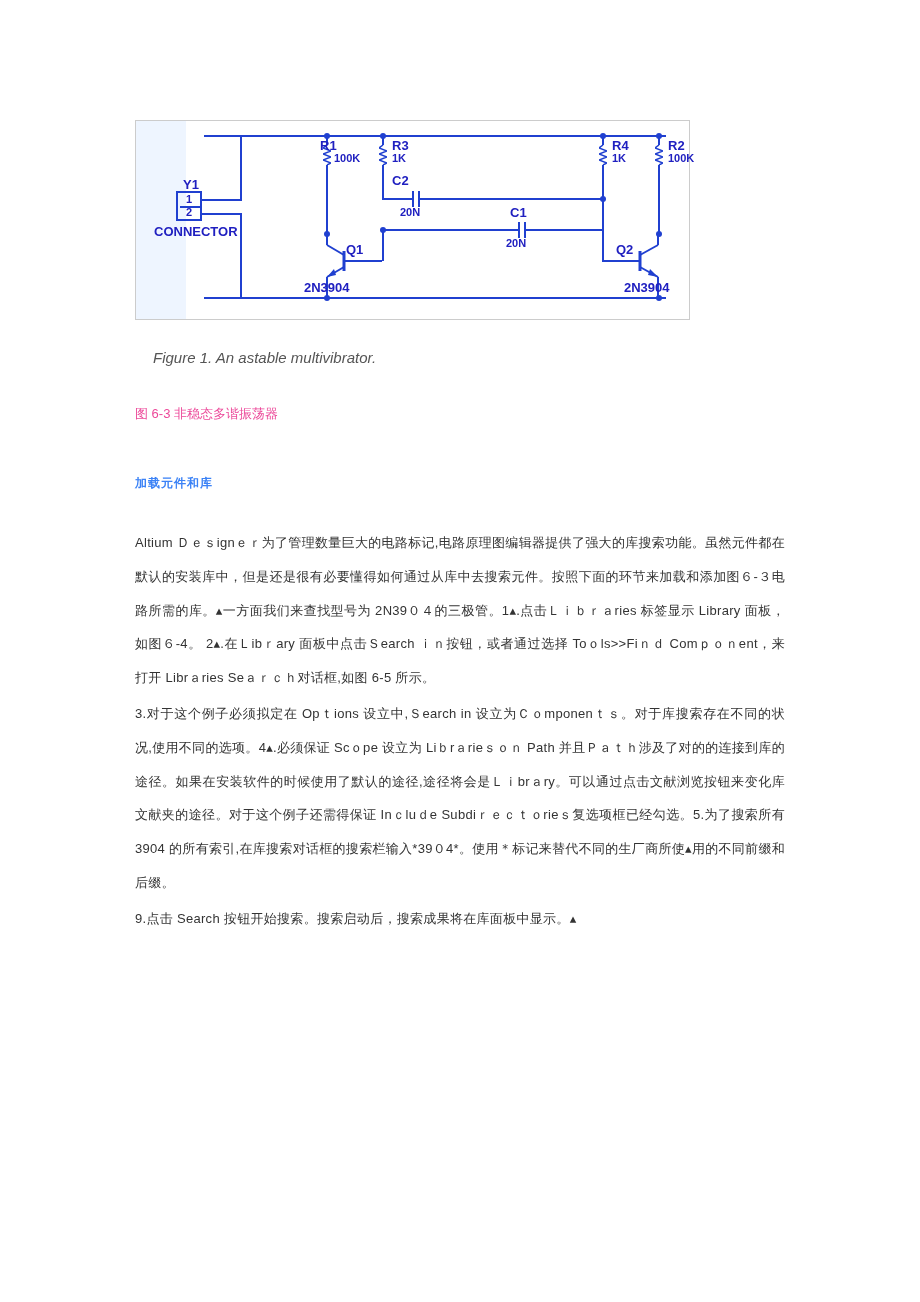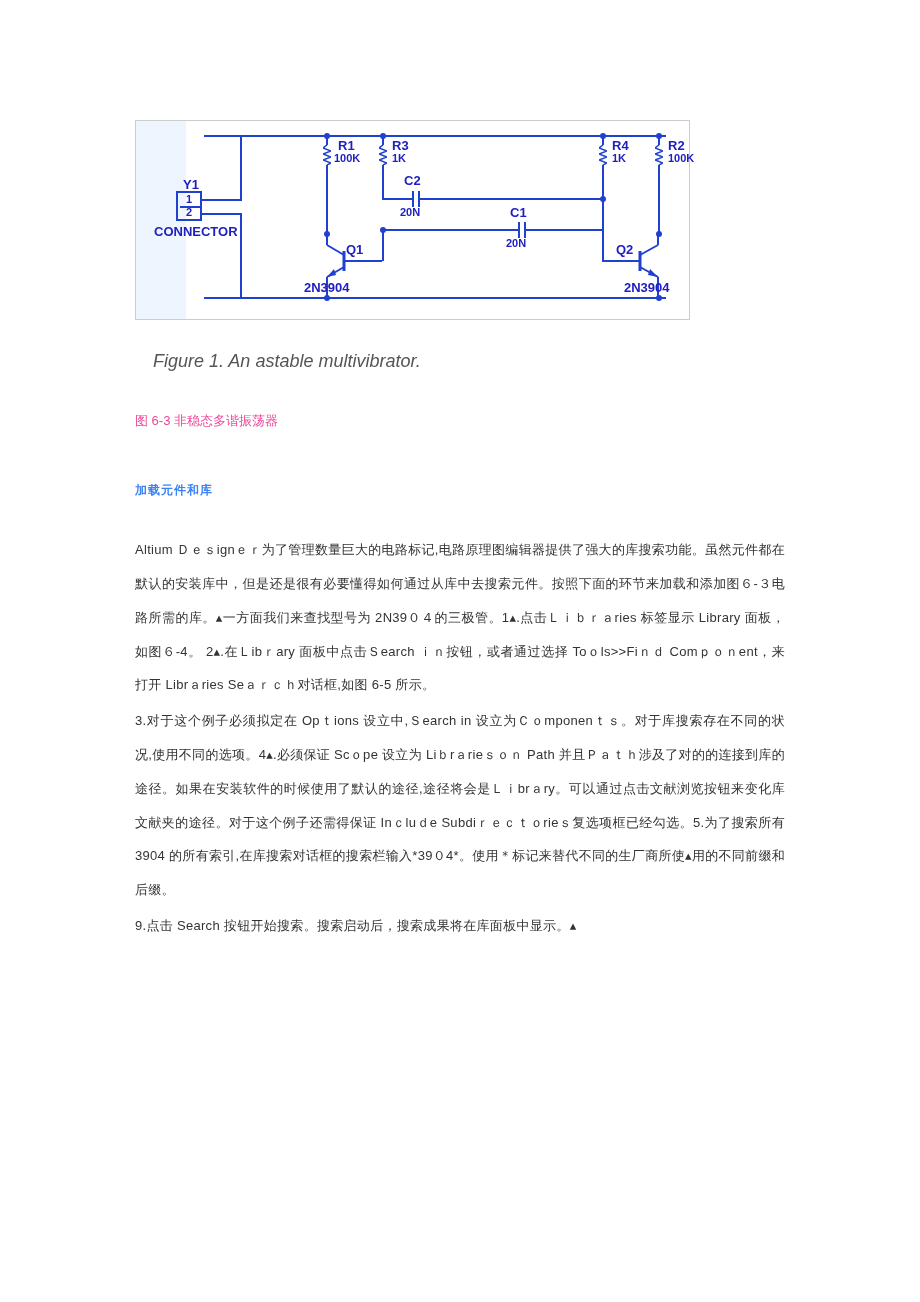--- a/index.html
+++ b/index.html
@@ -32,21 +32,21 @@
       color: #2020c0;
       font-size: 13px;
       line-height: 1;
     }
     .schematic-wire {
       position: absolute;
       background: #2040d0;
     }
     .figure-caption-en {
       font-style: italic;
-      font-size: 18px;
+      font-size: 15px;
       color: #555555;
       margin-bottom: 22px;
       padding-left: 18px;
     }
     .figure-caption-cn {
       font-size: 13px;
       color: #ec4899;
       margin-bottom: 40px;
     }
     .section-heading {
@@ -95,21 +95,21 @@
   <div class="schematic-wire" style="left:104px; top:14px; width:2px; height:66px;"></div>
   <div class="schematic-wire" style="left:66px; top:92px; width:40px; height:2px;"></div>
   <div class="schematic-wire" style="left:104px; top:92px; width:2px; height:86px;"></div>
 
   <div class="schematic-wire" style="left:190px; top:14px; width:2px; height:10px;"></div>
   <div class="resistor" style="left:187px; top:24px;">
     <svg viewBox="0 0 8 20">
         <polyline points="4,0 0,3 8,6 0,9 8,12 0,15 8,18 4,20" fill="none" stroke="#2040d0" stroke-width="1.5"></polyline>
       </svg>
   </div>
-  <div class="schematic-label" style="left:202px; top:18px;">R1</div>
+  <div class="schematic-label" style="left:184px; top:18px;">R1</div>
   <div class="schematic-label" style="left:198px; top:32px; font-size:11px;">100K</div>
 
   <div class="schematic-wire" style="left:246px; top:14px; width:2px; height:10px;"></div>
   <div class="resistor" style="left:243px; top:24px;">
     <svg viewBox="0 0 8 20">
         <polyline points="4,0 0,3 8,6 0,9 8,12 0,15 8,18 4,20" fill="none" stroke="#2040d0" stroke-width="1.5"></polyline>
       </svg>
   </div>
   <div class="schematic-label" style="left:256px; top:18px;text-align:center;">R3</div>
   <div class="schematic-label" style="left:256px; top:32px; font-size:11px;">1K</div>
@@ -134,21 +134,21 @@
 
   <div class="schematic-wire" style="left:190px; top:44px; width:2px; height:68px;"></div>
   <div class="schematic-wire" style="left:246px; top:44px; width:2px; height:34px;"></div>
   <div class="schematic-wire" style="left:466px; top:44px; width:2px; height:65px;"></div>
   <div class="schematic-wire" style="left:522px; top:44px; width:2px; height:68px;"></div>
 
   <div class="schematic-wire" style="left:246px; top:77px; width:30px; height:2px;"></div>
   <div class="schematic-wire" style="left:276px; top:70px; width:2px; height:16px;"></div>
   <div class="schematic-wire" style="left:282px; top:70px; width:2px; height:16px;"></div>
   <div class="schematic-wire" style="left:284px; top:77px; width:184px; height:2px;"></div>
-  <div class="schematic-label" style="left:268px; top:53px;">C2</div>
+  <div class="schematic-label" style="left:256px; top:53px;">C2</div>
   <div class="schematic-label" style="left:264px; top:86px; font-size:11px;">20N</div>
 
   <div class="schematic-wire" style="left:246px; top:108px; width:136px; height:2px;"></div>
   <div class="schematic-wire" style="left:382px; top:101px; width:2px; height:16px;"></div>
   <div class="schematic-wire" style="left:388px; top:101px; width:2px; height:16px;"></div>
   <div class="schematic-wire" style="left:390px; top:108px; width:78px; height:2px;"></div>
   <div class="schematic-label" style="left:374px; top:85px;">C1</div>
   <div class="schematic-label" style="left:370px; top:117px; font-size:11px;">20N</div>
 
   <div class="schematic-wire" style="left:246px; top:108px; width:2px; height:32px;"></div>

